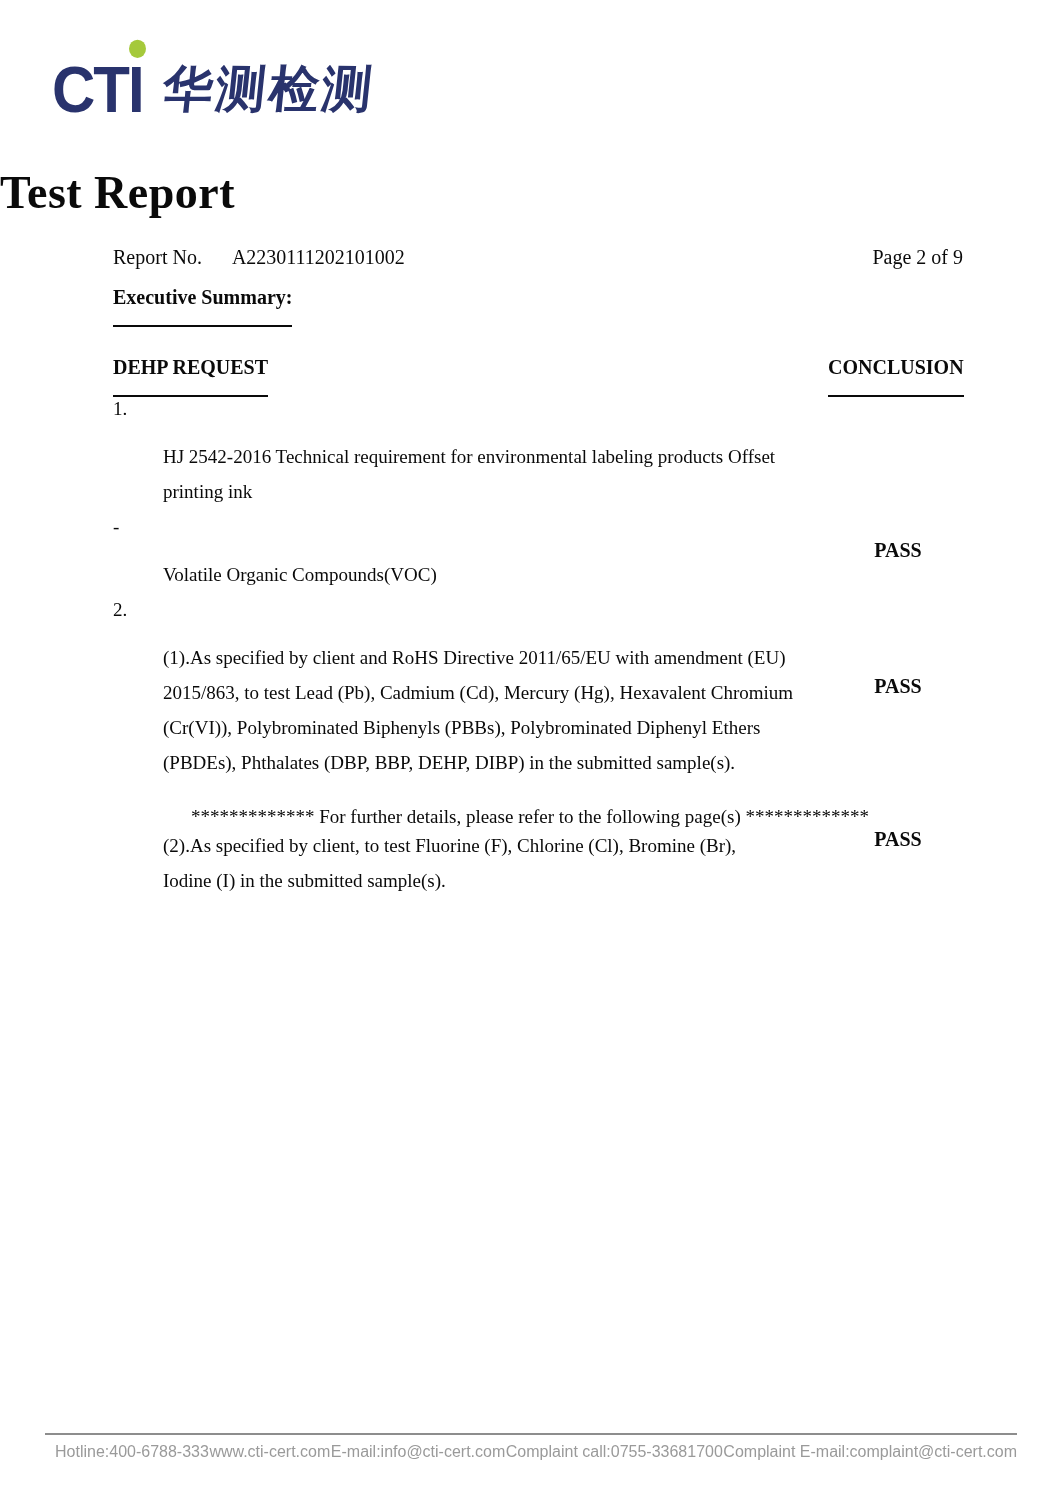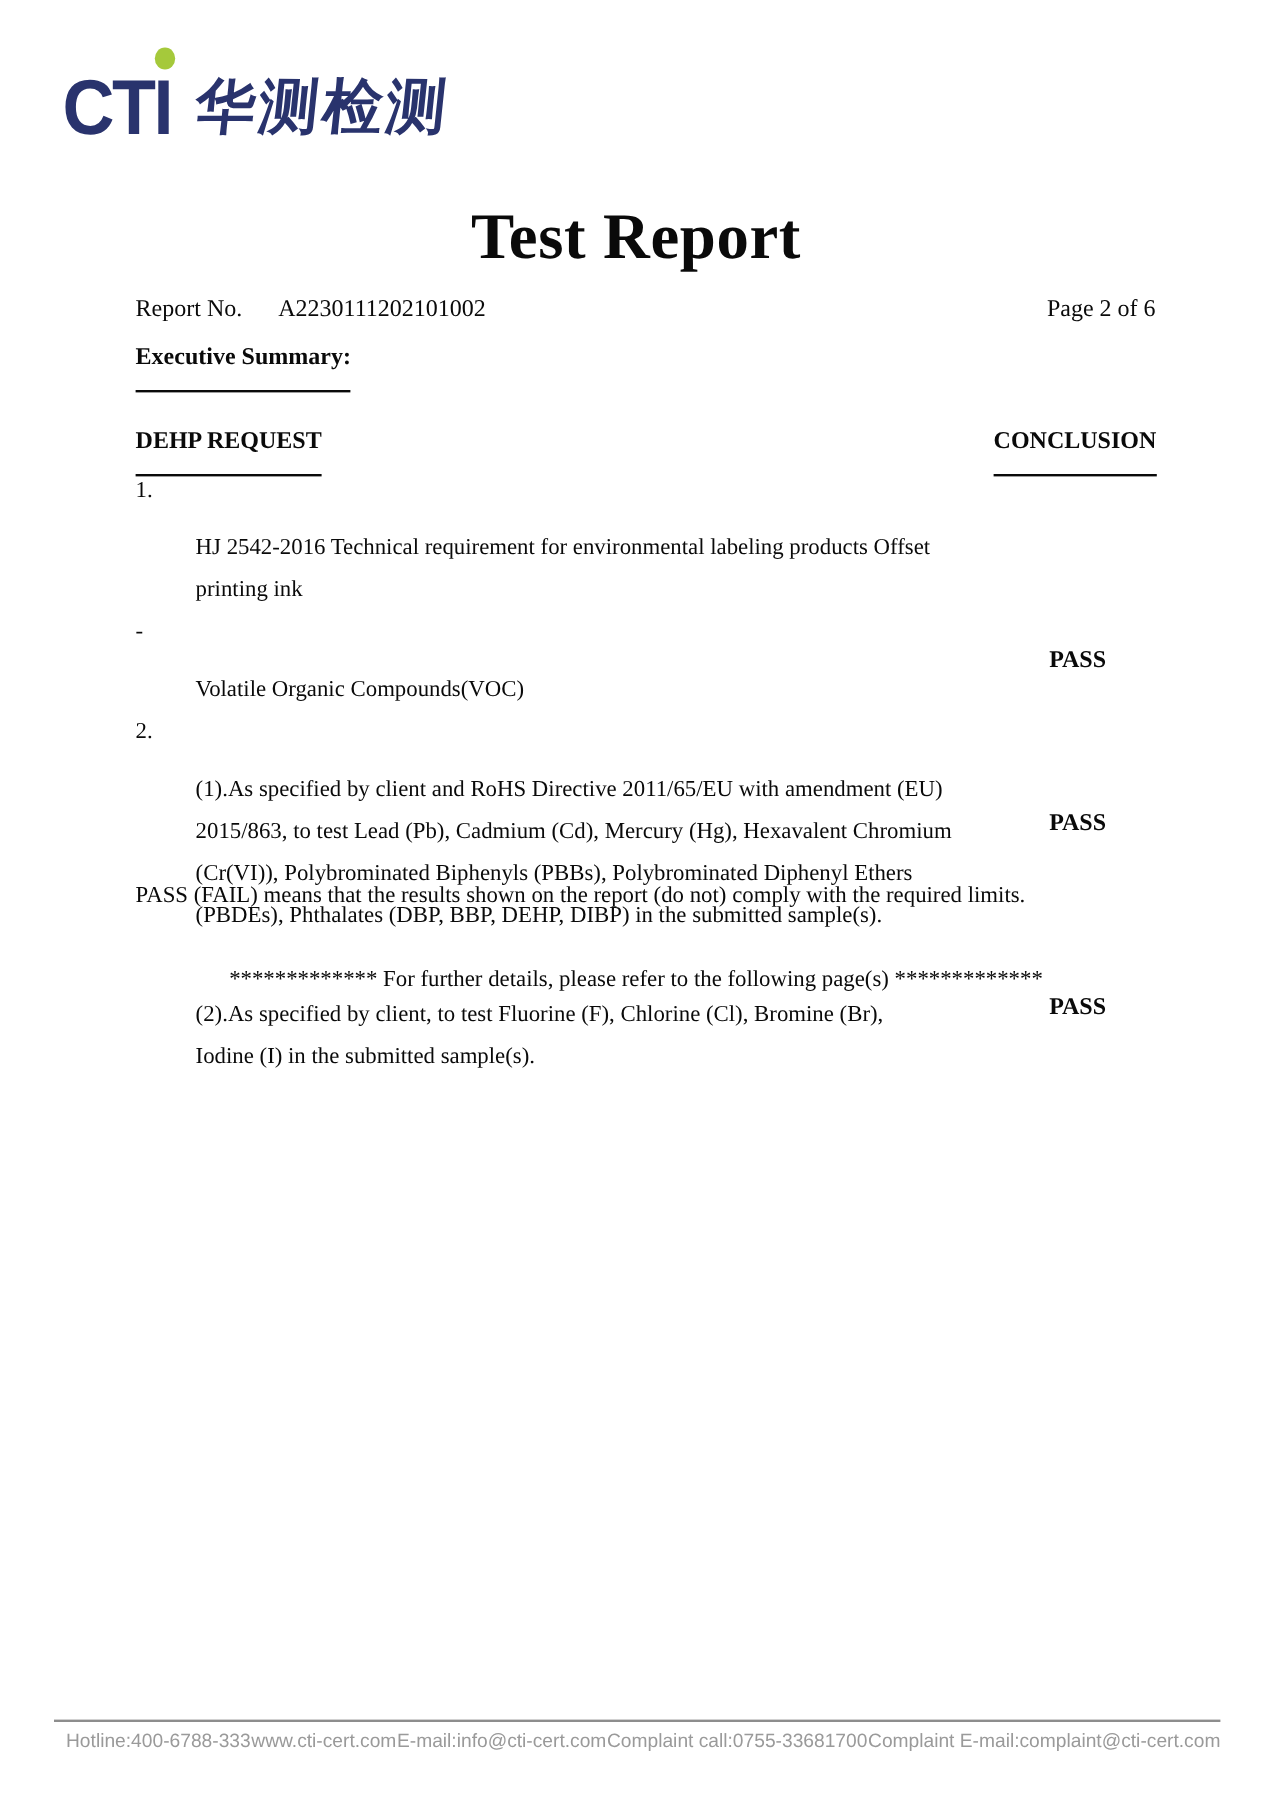--- a/index.html
+++ b/index.html
@@ -48,22 +48,22 @@
     font-size:50px;
     line-height:1;
     letter-spacing:3px;
     color:var(--navy, #29336d);
     transform:skewX(-6deg);
   }
 
   
   .title {
     position:absolute; top:166px; left:0; width:100%;
-    text-align:center;
-    font-size:54px; font-weight:bold;
+    text-align:left;
+    font-size:46px; font-weight:bold;
     letter-spacing:0.5px;
   }
   .meta {
     position:absolute; top:246px; left:113px; right:97px;
     display:flex; align-items:baseline;
     font-size:20px;
     justify-content:flex-end;
   }
   .meta .report-no-value { margin-left:30px; }
   .meta .page-indicator { margin-left:auto; }
@@ -140,21 +140,21 @@
       <span class="logo-dot"></span>
     </div>
     <div class="cn">华测检测</div>
   </div>
 
   <h1 class="title">Test Report</h1>
 
   <div class="meta">
     <span>Report No.</span>
     <span class="report-no-value">A2230111202101002</span>
-    <span class="page-indicator">Page 2 of 6</span>
+    <span class="page-indicator">Page 2 of 9</span>
   </div>
 
   <div class="summary-heading">
     <span class="u">Executive Summary:</span>
   </div>
 
   <div class="thead">
     <span class="u req-h">DEHP REQUEST</span>
     <span class="con-h"><span class="u">CONCLUSION</span></span>
   </div>
@@ -193,21 +193,20 @@
       <div class="num"></div>
       <div class="lines">
         <div>(2).As specified by client, to test Fluorine (F), Chlorine (Cl), Bromine (Br),</div>
         <div>Iodine (I) in the submitted sample(s).</div>
       </div>
       <div class="concl">PASS</div>
     </div>
 
   </div>
 
-  <p class="note">PASS (FAIL) means that the results shown on the report (do not) comply with the required limits.</p>
 
   <p class="further">************* For further details, please refer to the following page(s) *************</p>
 
 
   <div class="footer-line"></div>
   <div class="footer">
     <span>Hotline:400-6788-333</span>
     <span>www.cti-cert.com</span>
     <span>E-mail:info@cti-cert.com</span>
     <span>Complaint call:0755-33681700</span>

